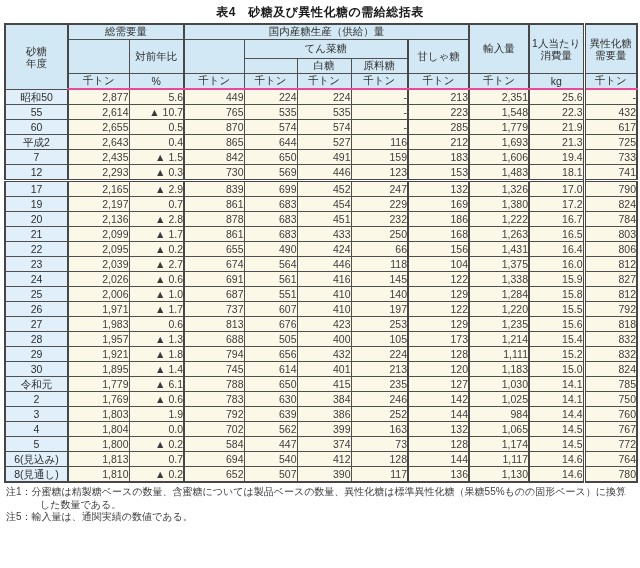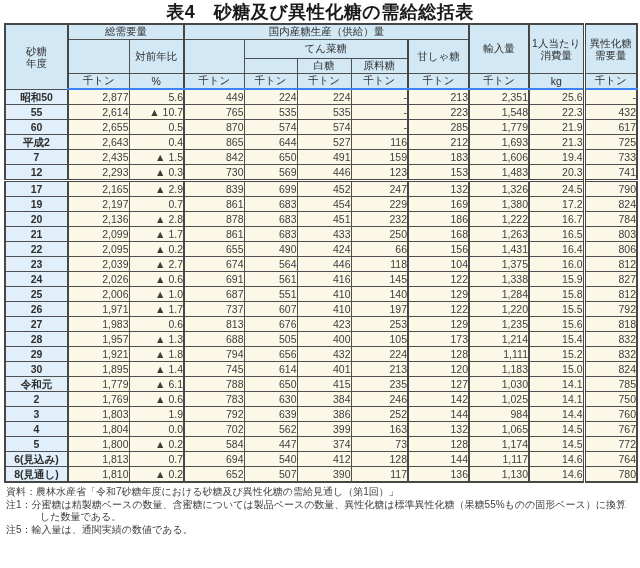--- a/index.html
+++ b/index.html
@@ -9,21 +9,21 @@
     background: #ffffff;
     font-family: "Liberation Sans", "DejaVu Sans", sans-serif;
     color: #3a3a3a;
     -webkit-font-smoothing: antialiased;
   }
   .page { position: relative; width: 640px; height: 568px; background: #fff; overflow: hidden; }
 
   .title {
     text-align: center;
     font-weight: bold;
-    font-size: 18px;
+    font-size: 12px;
     line-height: 20px;
     padding-top: 2px;
     color: #1a1a1a;
     letter-spacing: 0.5px;
   }
 
   table.sdt {
     border-collapse: collapse;
     table-layout: fixed;
     width: 632px;
@@ -41,25 +41,25 @@
   thead th {
     background: #d2e8f5;
     font-weight: normal;
     text-align: center;
     color: #2e2e2e;
   }
   .pre { white-space: pre-line !important; line-height: 12px; }
   tr.hr1 th { height: 14px; }
   tr.hr2 th { height: 19px; }
   tr.hr3 th { height: 13px; }
-  tr.units th { height: 14px; border-bottom: 2px solid #3b82f6; }
+  tr.units th { height: 14px; border-bottom: 2px solid #ec4899; }
 
   tbody th.year {
     background: #e0effa;
-    font-weight: bold;
+    font-weight: normal;
     text-align: center;
     color: #2e2e2e;
     height: 14px;
     line-height: 14px;
   }
   tbody td {
     background: #fcf8e8;
     text-align: right;
     padding-right: 5px;
     height: 14px;
@@ -209,34 +209,34 @@
         <tr>
           <th class="year">12</th>
           <td class="c2 b2l">2,293</td>
           <td class="c3">▲ 0.3</td>
           <td class="c4 b2l">730</td>
           <td class="c5">569</td>
           <td class="c6">446</td>
           <td class="c7">123</td>
           <td class="c8 b2l">153</td>
           <td class="c9 b2l">1,483</td>
-          <td class="c10 b2l">20.3</td>
+          <td class="c10 b2l">18.1</td>
           <td class="c11 b3l">741</td>
         </tr>
         <tr class="block-start">
           <th class="year">17</th>
           <td class="c2 b2l">2,165</td>
           <td class="c3">▲ 2.9</td>
           <td class="c4 b2l">839</td>
           <td class="c5">699</td>
           <td class="c6">452</td>
           <td class="c7">247</td>
           <td class="c8 b2l">132</td>
           <td class="c9 b2l">1,326</td>
-          <td class="c10 b2l">24.5</td>
+          <td class="c10 b2l">17.0</td>
           <td class="c11 b3l">790</td>
         </tr>
         <tr>
           <th class="year">19</th>
           <td class="c2 b2l">2,197</td>
           <td class="c3">0.7</td>
           <td class="c4 b2l">861</td>
           <td class="c5">683</td>
           <td class="c6">454</td>
           <td class="c7">229</td>
@@ -476,20 +476,19 @@
           <td class="c7">117</td>
           <td class="c8 b2l">136</td>
           <td class="c9 b2l">1,130</td>
           <td class="c10 b2l">14.6</td>
           <td class="c11 b3l">780</td>
         </tr>
       </tbody>
   </table>
 
   <div class="footnotes">
-    <div class="src-line">資料：農林水産省「令和7砂糖年度における砂糖及び異性化糖の需給見通し（第1回）」</div>
     <div id="notes-container">
         <div class="note">注1：分蜜糖は精製糖ベースの数量、含蜜糖については製品ベースの数量、異性化糖は標準異性化糖（果糖55%ものの固形ベース）に換算した数量である。</div>
         <div class="note">注5：輸入量は、通関実績の数値である。</div>
       </div>
   </div>
 
 </div>
 
 </body></html>

